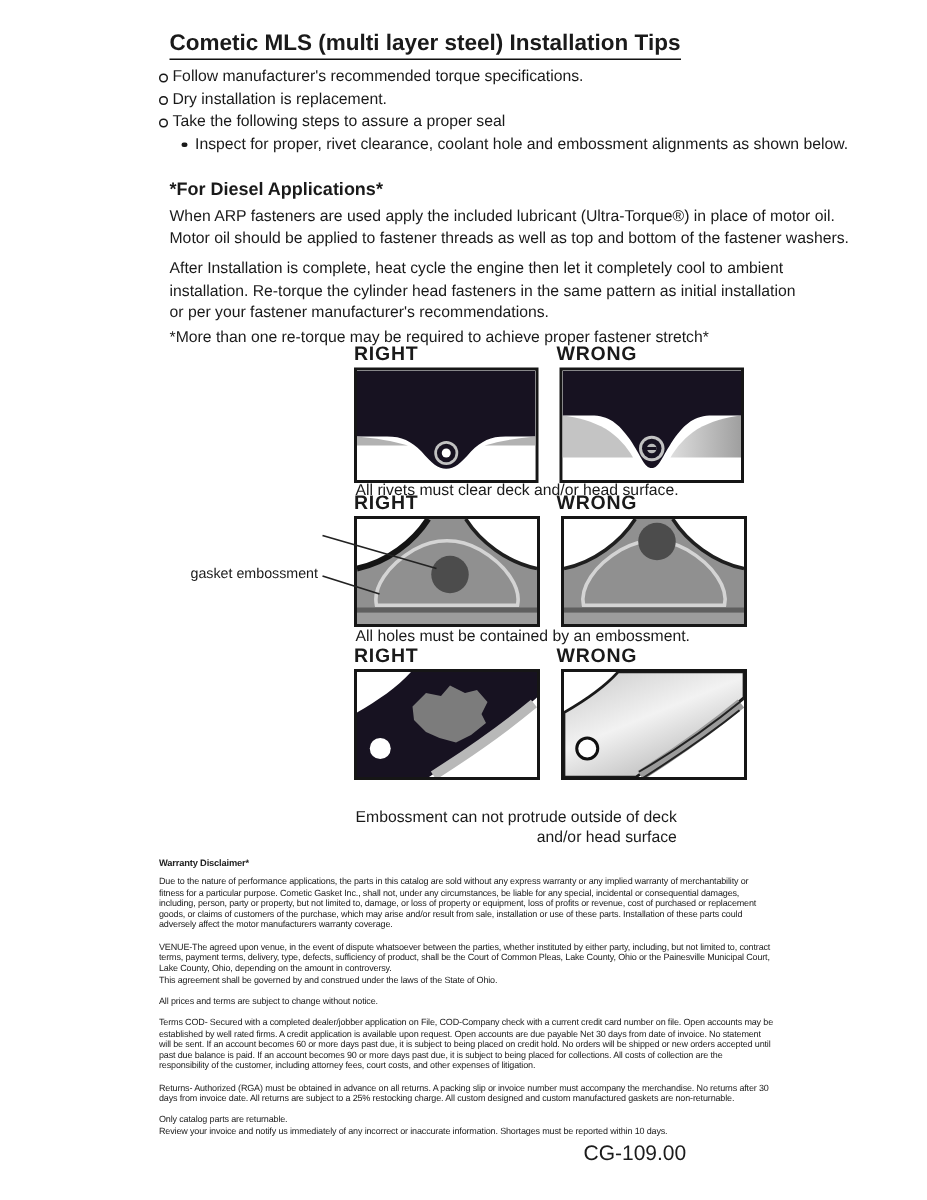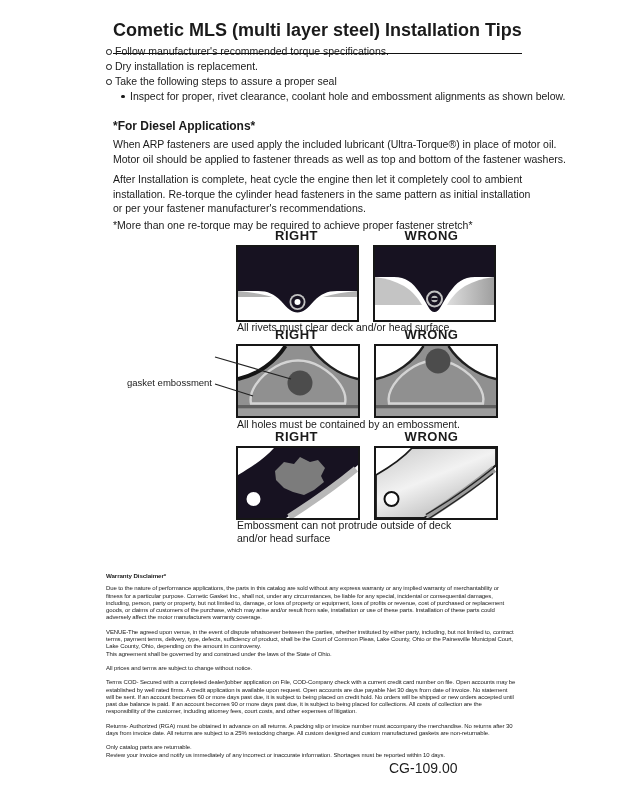--- a/index.html
+++ b/index.html
@@ -1,35 +1,35 @@
 <!DOCTYPE html>
 <html><head>
 <meta charset="utf-8">
 <style>
   html,body{margin:0;padding:0;background:#ffffff;}
   .page{position:relative;width:618px;height:800px;background:#ffffff;overflow:hidden;
         font-family:"Liberation Sans","DejaVu Sans",sans-serif;color:#1a1a1a;}
 
-  .title{position:absolute;left:113px;top:20px;font-size:18px;font-weight:bold;
-         border-bottom:1.6px solid #111;padding-bottom:12px;white-space:pre;}
+  .title{position:absolute;left:113px;top:20px;font-size:15px;font-weight:bold;
+         border-bottom:1.6px solid #111;padding-bottom:2px;white-space:pre;}
 
   .bullets{position:absolute;left:106px;top:44px;font-size:10.5px;line-height:15px;}
   .b-item{position:relative;padding-left:9px;white-space:pre-wrap;}
   .b-item::before{content:"";position:absolute;left:0;top:5px;width:3.6px;height:3.6px;
                   border:1px solid #1a1a1a;border-radius:50%;}
   .sb-item{position:relative;margin-left:15px;padding-left:9px;white-space:pre-wrap;}
   .sb-item::before{content:"";position:absolute;left:0;top:5.5px;width:3.8px;height:3.8px;
                    background:#1a1a1a;border-radius:50%;}
 
   .diesel-h{position:absolute;left:113px;top:119px;font-size:12px;font-weight:bold;}
   .para{position:absolute;left:113px;font-size:10.5px;line-height:14.5px;}
   .para div{white-space:pre-wrap;}
 
   .dg-labels{position:absolute;left:236px;width:256px;display:flex;gap:14px;}
-  .dg-labels div{width:121px;text-align:center;font-size:13px;font-weight:bold;letter-spacing:.5px;}
+  .dg-labels div{width:121px;text-align:left;font-size:13px;font-weight:bold;letter-spacing:.5px;}
   .dg-row{position:absolute;left:236px;display:flex;gap:14px;}
   .dg-box{border:2px solid #161616;background:#fff;overflow:hidden;line-height:0;}
   .caption{position:absolute;left:237px;font-size:10.5px;white-space:pre-line;line-height:13px;}
 
   .ann{position:absolute;width:116px;text-align:right;font-size:9.5px;line-height:11px;
        white-space:pre-line;color:#1a1a1a;}
   .ann1{left:96px;top:342px;}
   .ann2{left:96px;top:377px;}
   .overlay{position:absolute;left:0;top:0;pointer-events:none;z-index:6;}
 
@@ -169,21 +169,21 @@
         </defs>
         <rect x="0" y="0" width="120" height="70" fill="#ffffff"></rect>
         <path d="M36,0 H120 V17 C97,37 73,53 48,70 H0 V27 C14,19 27,10 36,0 Z" fill="url(#g-r3)" stroke="#1a1a1a" stroke-width="1.8"></path>
         <path d="M118,21 C95,40 73,55 51,69" stroke="#9b9b9b" stroke-width="7" fill="none"></path>
         <path d="M121,17 C97,36.5 75,52 50,66.5" stroke="#222" stroke-width="1.3" fill="none"></path>
         <path d="M117,25.5 C94,44 72,58.5 49,73" stroke="#222" stroke-width="1.3" fill="none"></path>
         <circle cx="15.5" cy="51" r="7" fill="#ffffff" stroke="#111" stroke-width="2"></circle>
       </svg>
     </div>
   </div>
-  <div class="caption" style="top:519px;">Embossment can not protrude outside of deck
+  <div class="caption" style="top:539px;text-align:right;">Embossment can not protrude outside of deck
 and/or head surface</div>
 
   <div class="disc">
     <div class="disc-h">Warranty Disclaimer*</div>
     <p>Due to the nature of performance applications, the parts in this catalog are sold without any express warranty or any implied warranty of merchantability or fitness for a particular purpose.  Cometic Gasket Inc., shall not, under any circumstances, be liable for any special, incidental or consequential damages, including, person, party or property, but not limited to, damage, or loss of property or equipment, loss of profits or revenue, cost of purchased or replacement goods, or claims of customers of the purchase, which may arise and/or result from sale, installation or use of these parts.  Installation of these parts could adversely affect the motor manufacturers warranty coverage.</p>
     <p>VENUE-The agreed upon venue, in the event of dispute whatsoever between the parties, whether instituted by either party, including, but not limited to, contract terms, payment terms, delivery, type, defects, sufficiency of product, shall be the Court of Common Pleas, Lake County, Ohio or the Painesville Municipal Court, Lake County, Ohio, depending on the amount in controversy.
 This agreement shall be governed by and construed under the laws of the State of Ohio.</p>
     <p>All prices and terms are subject to change without notice.</p>
     <p>Terms COD- Secured with a completed dealer/jobber application on File, COD-Company check with a current credit card number on file.  Open accounts may be established by well rated firms.  A credit application is available upon request.  Open accounts are due payable Net 30 days from date of invoice.  No statement will be sent.  If an account becomes 60 or more days past due, it is subject to being placed on credit hold.  No orders will be shipped or new orders accepted until past due balance is paid.  If an account becomes 90 or more days past due, it is subject to being placed for collections.  All costs of collection are the responsibility of the customer, including attorney fees, court costs, and other expenses of litigation.</p>
     <p>Returns- Authorized (RGA) must be obtained in advance on all returns.  A packing slip or invoice number must accompany the merchandise.  No returns after 30 days from invoice date.  All returns are subject to a 25% restocking charge.  All custom designed and custom manufactured gaskets are non-returnable.</p>

